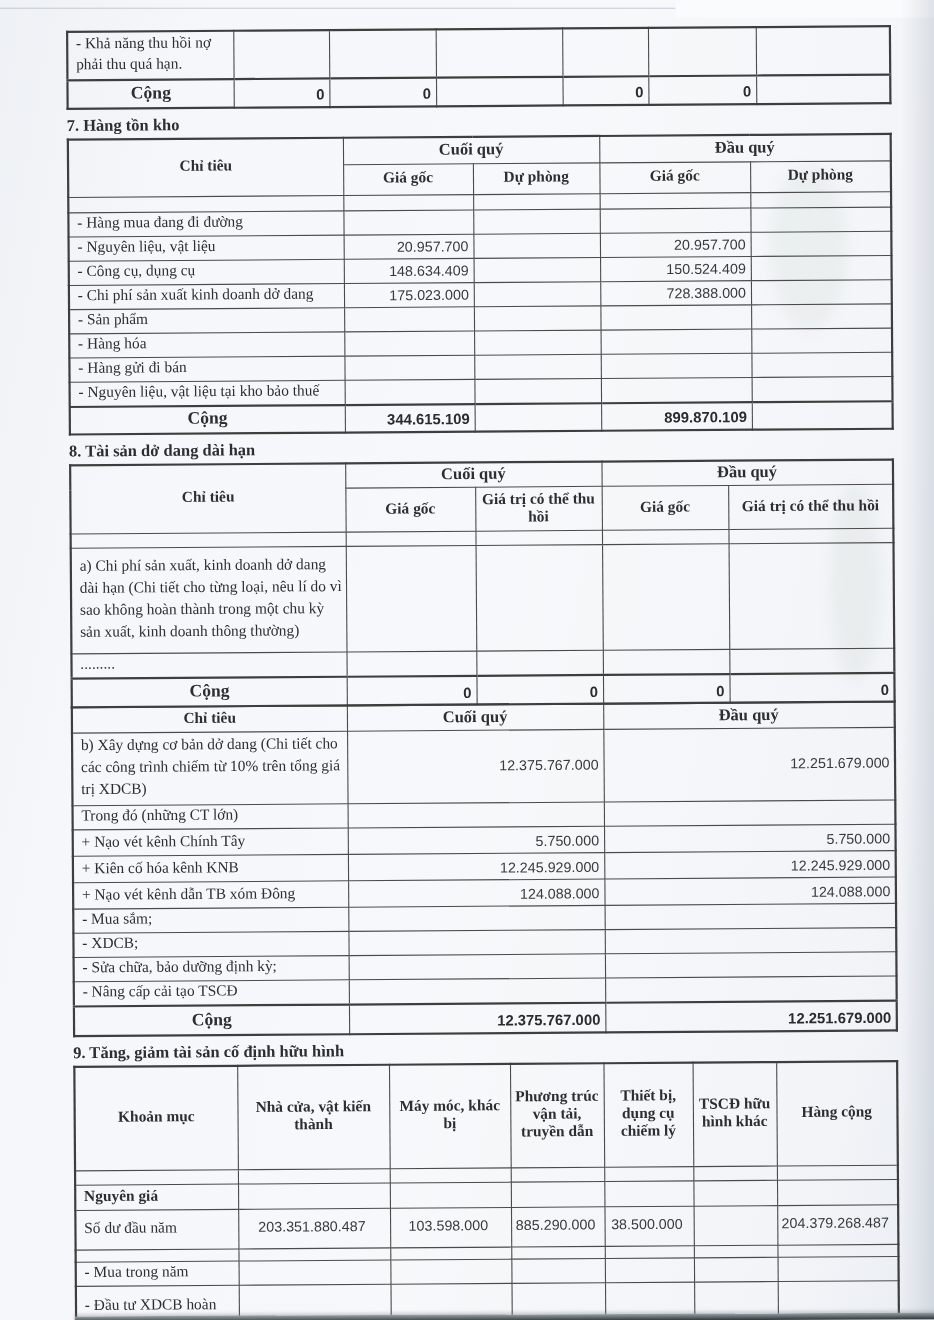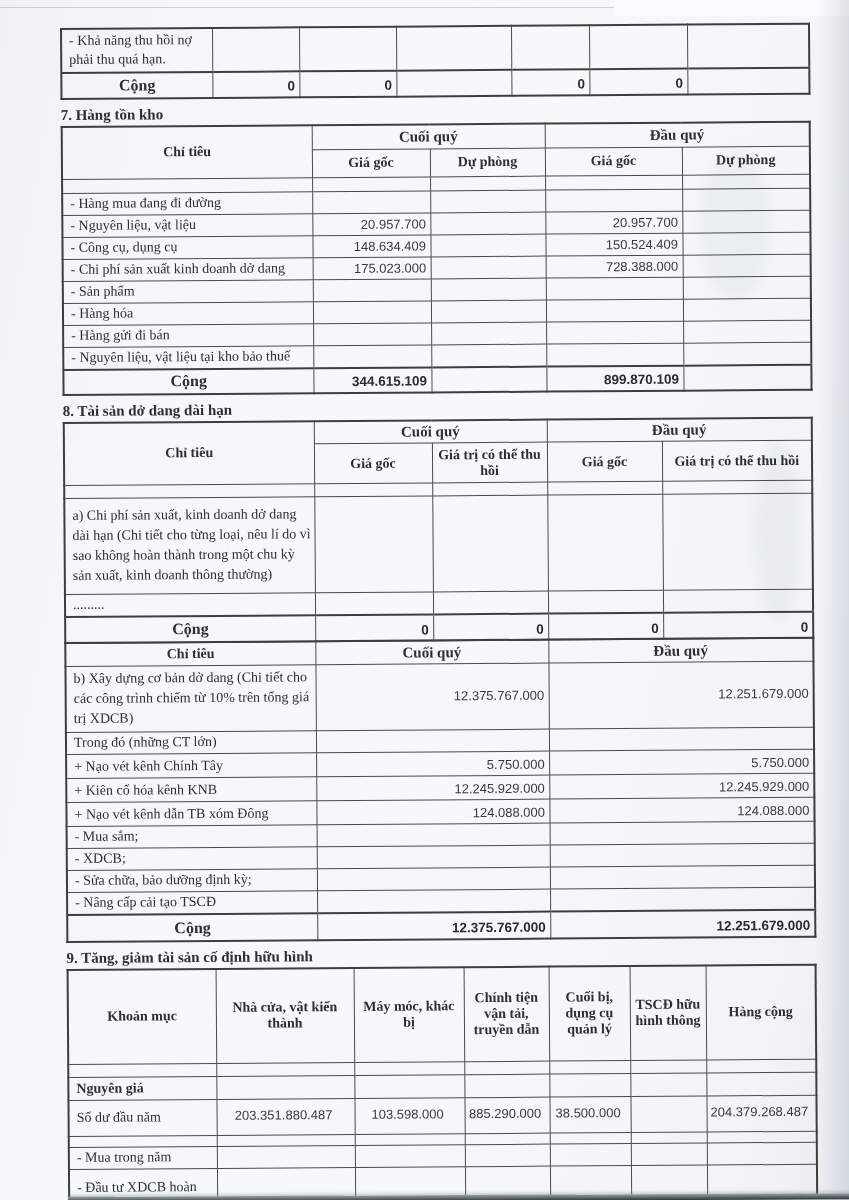--- a/index.html
+++ b/index.html
@@ -301,23 +301,23 @@
           <col style="width:85px">
           <col style="width:81px">
           <col style="width:76px">
           <col style="width:110px">
         </colgroup>
       <tbody>
           <tr class="h94">
         <td class="hd">Khoản mục</td>
         <td class="hd">Nhà cửa, vật kiến thành</td>
         <td class="hd">Máy móc, khác bị</td>
-        <td class="hd">Chính tiện vận tải, truyền dẫn</td>
-        <td class="hd">Cuối bị, dụng cụ quản lý</td>
-        <td class="hd">TSCĐ hữu hình thông</td>
+        <td class="hd">Phương trúc vận tải, truyền dẫn</td>
+        <td class="hd">Thiết bị, dụng cụ chiếm lý</td>
+        <td class="hd">TSCĐ hữu hình khác</td>
         <td class="hd">Hàng cộng</td>
       </tr>
       <tr class="h13">
             <td class="lbl"></td>
             <td class="num"></td>
             <td class="num"></td>
             <td class="num"></td>
             <td class="num"></td>
             <td class="num"></td>
             <td class="num"></td>

